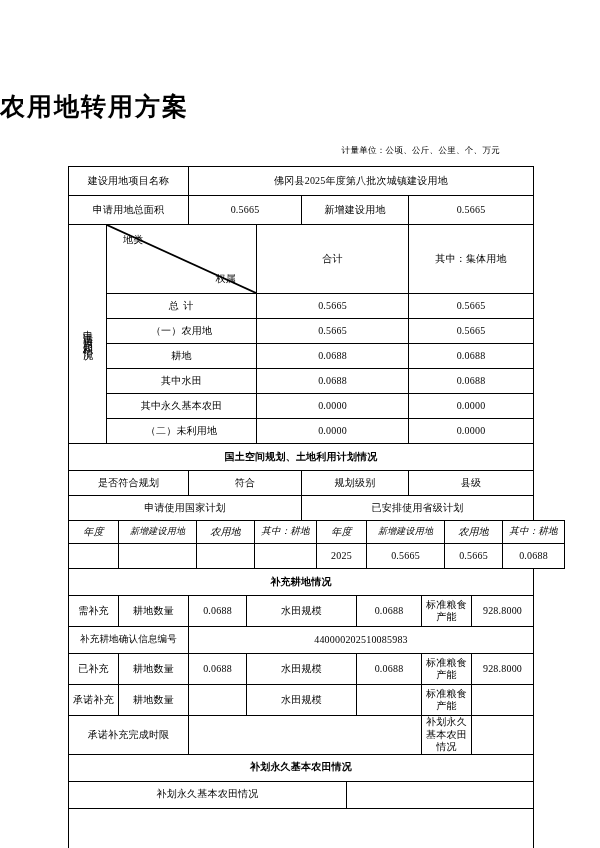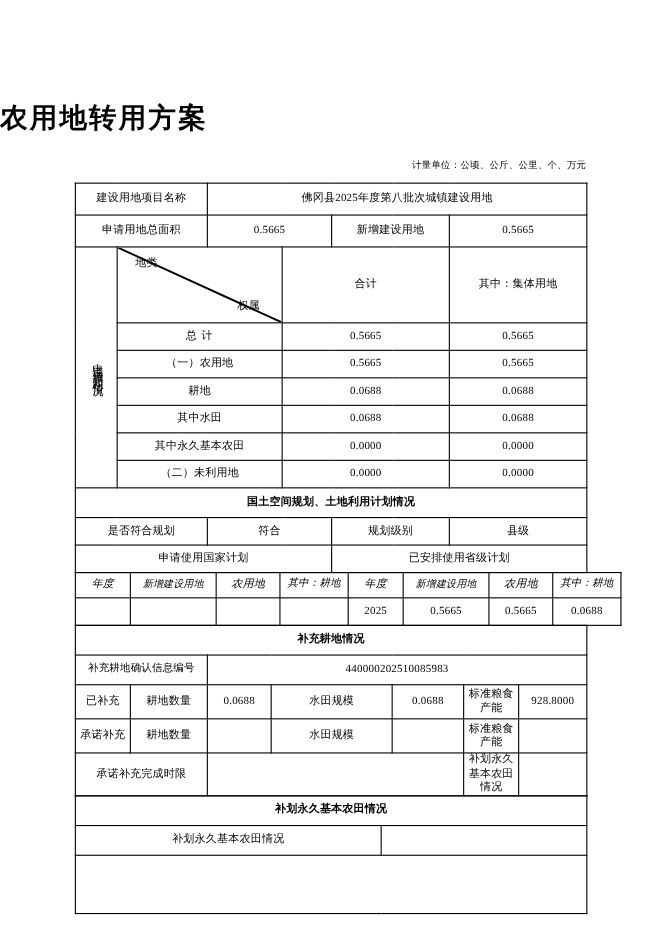--- a/index.html
+++ b/index.html
@@ -29,21 +29,21 @@
     font-weight: bold;
     letter-spacing: 2px;
     margin-top: 90px;
     font-family: "Liberation Serif", "DejaVu Serif", serif;
   }
 
   .unit-line {
     text-align: right;
     font-size: 8.5px;
     margin-top: 22px;
-    padding-right: 67px;
+    padding-right: 100px;
     letter-spacing: 0.3px;
   }
 
   .tbl-wrap {
     margin-top: 9px;
     padding-left: 68px;
   }
 
   table.main {
     width: 465px;
@@ -281,20 +281,29 @@
         <col style="width:110px">
           <col style="width:65px">
           <col style="width:50px">
           <col style="width:62px">
       </colgroup>
       <tbody>
           <tr>
         <td class="h26 sect-title" colspan="7">补充耕地情况</td>
       </tr>
       <tr>
+        <td class="h30">需补充</td>
+        <td class="h30">耕地数量</td>
+        <td class="h30 num">0.0688</td>
+        <td class="h30">水田规模</td>
+        <td class="h30 num">0.0688</td>
+        <td class="h30 two-line">标准粮食产能</td>
+        <td class="h30 num">928.8000</td>
+      </tr>
+      <tr>
         <td class="h26" colspan="2" style="font-size:9.5px">补充耕地确认信息编号</td>
         <td class="h26 num" colspan="5">440000202510085983</td>
       </tr>
       <tr>
         <td class="h30">已补充</td>
         <td class="h30">耕地数量</td>
         <td class="h30 num">0.0688</td>
         <td class="h30">水田规模</td>
         <td class="h30 num">0.0688</td>
         <td class="h30 two-line">标准粮食产能</td>

